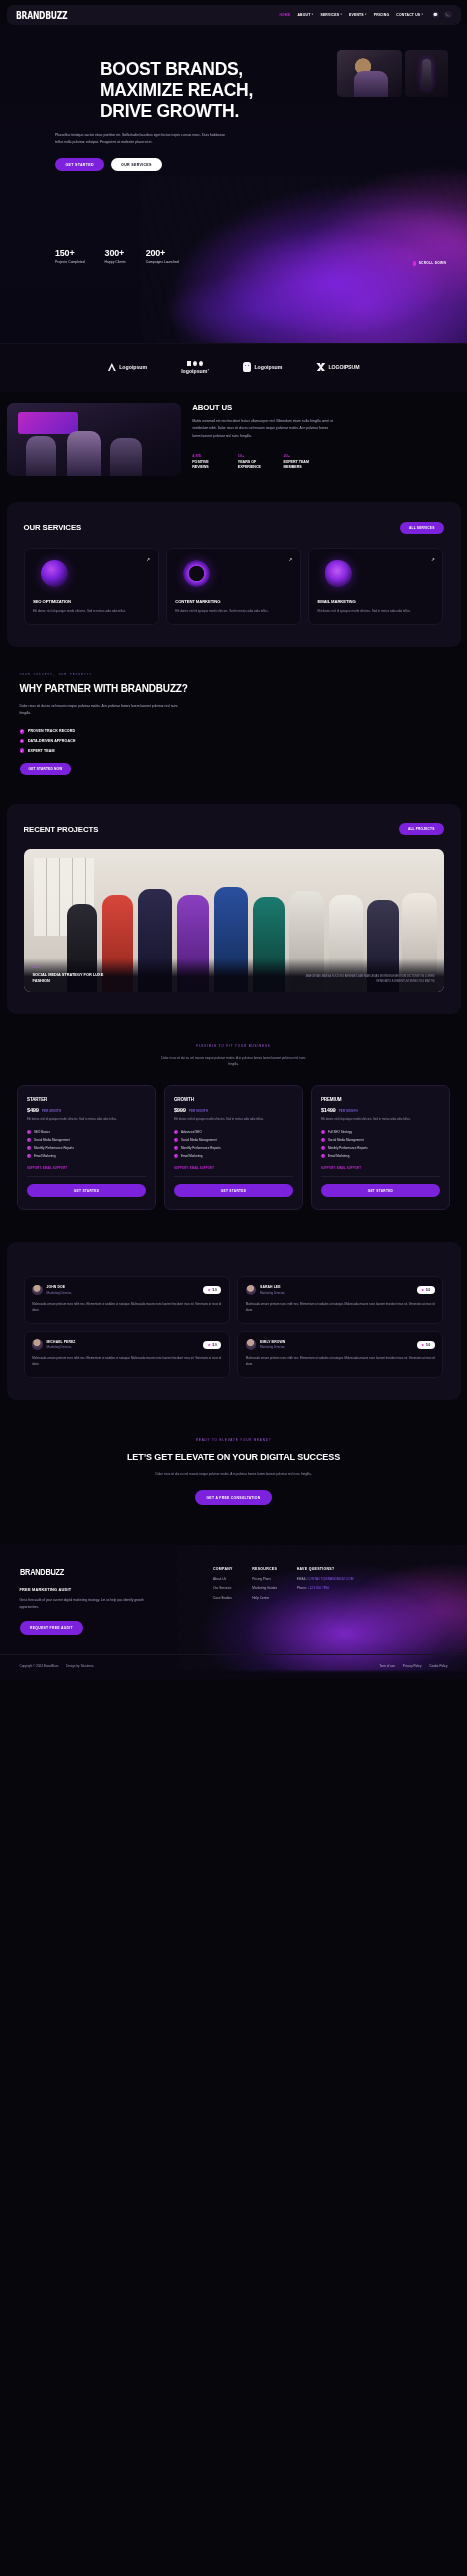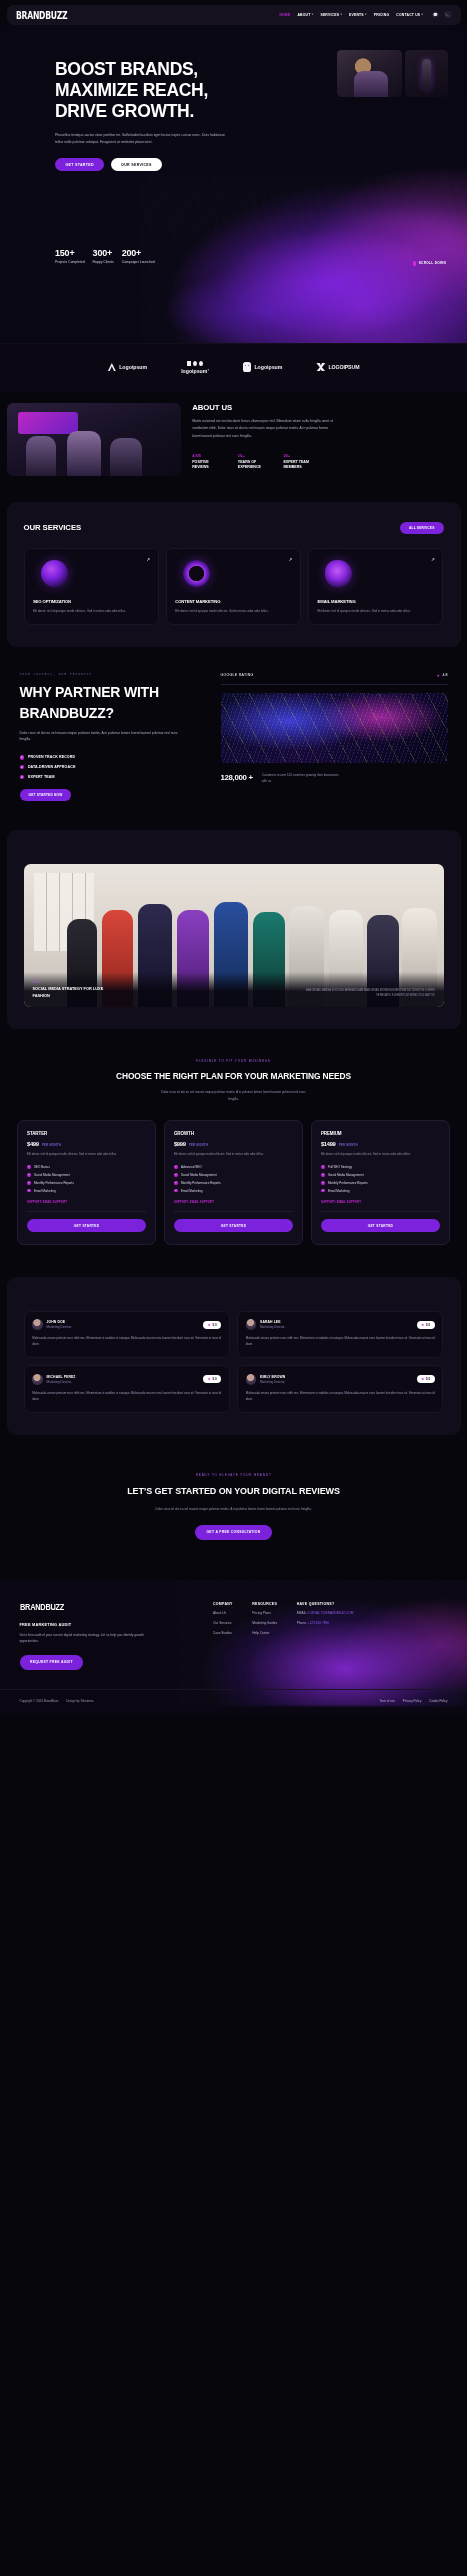--- a/index.html
+++ b/index.html
@@ -63,21 +63,21 @@
   }
   .hero-wave:after{
     content:""; position:absolute; inset:0;
     background:repeating-linear-gradient(115deg, rgba(255,255,255,.045) 0 0.6px, transparent 0.6px 2.6px);
     mix-blend-mode:screen;
   }
   .hero-inner { position:relative; padding:34px 0 0 55px; }
   h1.hero-title {
     font-family:"Liberation Sans", sans-serif;
     font-size:17.5px; line-height:1.22; font-weight:700;
-    letter-spacing:-0.3px; max-width:195px;
+    letter-spacing:-0.3px; max-width:195px;margin-left:45px;
   }
   .hero-desc {
     margin-top:9px; max-width:174px;
     font-size:3.5px; line-height:2.05; color:#b9b3c8; font-weight:400;
   }
   .hero-btns { display:flex; gap:6.5px; margin-top:12.3px; }
   .btn {
     border:none; cursor:pointer; border-radius:26px;
     font-size:3.6px; font-weight:700; letter-spacing:0.3px;
     padding:4.5px 10.4px; white-space:nowrap;
@@ -100,21 +100,21 @@
   .hero-img-2:after{content:"";position:absolute;left:50%;top:9px;transform:translateX(-50%);width:9.7px;height:30px;border-radius:5.2px;background:linear-gradient(180deg,#4b4057,#1b1524);box-shadow:0 0 6.5px rgba(140,60,220,.5);}
   .scroll-down {
     position:absolute; right:21px; bottom:77px;
     display:flex; align-items:center; gap:2.6px;
     font-size:3.2px; font-weight:700; letter-spacing:0.3px; color:#fff;
   }
   .mouse-ico { width:3.2px; height:5.2px; border-radius:1.9px; background:#d628e0; }
 
   .hero-stats {
     position:absolute; left:55px; bottom:79px;
-    display:flex; gap:8px;
+    display:flex; gap:20px;
   }
   .stat-num { font-size:9px; font-weight:700; letter-spacing:-0.2px; }
   .stat-lbl { font-size:3.4px; color:#cfc9db; margin-top:1.9px; }
 
   
   .logos {
     background:#0b0814; padding:17px 0 18px;
     display:flex; align-items:center; justify-content:center; gap:34px;
     border-top:0.6px solid rgba(255,255,255,.03);
   }
@@ -190,21 +190,21 @@
   .svc-orb.blob { border-radius:46% 54% 52% 48%;
     background:radial-gradient(circle at 45% 40%, #c35bf5 0%, #8a29e0 40%, #2f0d5e 78%); }
   .svc-arrow { position:absolute; right:7.8px; top:7.8px; font-size:4.5px; color:#fff; }
   .svc-name { margin-top:11.7px; font-size:4.2px; font-weight:700; letter-spacing:-0.1px; }
   .svc-desc { margin-top:3.9px; font-size:3px; line-height:2; color:#948da8; }
 
   
   .why { display:flex; gap:13px; padding:26px 19.5px 28.6px; }
   .why-left { width:188px; }
   .kicker { font-family:"Liberation Mono",monospace; font-size:3px; letter-spacing:1px; color:#6f5ca8; }
-  h2.why-title { margin-top:6.5px; font-size:14px; font-weight:700; line-height:1.45; letter-spacing:-0.2px; }
+  h2.why-title { margin-top:6.5px; font-size:10px; font-weight:700; line-height:1.45; letter-spacing:-0.2px; }
   .why-p { margin-top:6.5px; font-size:3.4px; line-height:2.05; color:#b4aec4; max-width:167px; }
   .why-list { margin-top:11.7px; display:flex; flex-direction:column; gap:5.2px; }
   .why-item { display:flex; align-items:center; gap:3.9px; font-size:3.6px; font-weight:700; letter-spacing:0.1px; }
   .chk { width:4.5px; height:4.5px; border-radius:50%; background:#c026d3; color:#fff;
     display:flex; align-items:center; justify-content:center; font-size:3px; }
   .why-right { flex:1; }
   .rating-row { display:flex; align-items:center; justify-content:space-between;
     padding-bottom:5.8px; border-bottom:0.6px solid #231b33; }
   .rating-lbl { font-size:3.5px; letter-spacing:0.3px; }
   .rating-val { display:flex; align-items:center; gap:2.6px; font-size:3.6px; }
@@ -513,38 +513,28 @@
           <span class="chk">✓</span>
           <span>DATA-DRIVEN APPROACH</span>
         </div>
         <div class="why-item">
           <span class="chk">✓</span>
           <span>EXPERT TEAM</span>
         </div>
       </div>
       <button class="pill" style="margin-top:10.4px;">GET STARTED NOW</button>
     </div>
-    <div class="why-right">
-      <div class="rating-row">
-        <span class="rating-lbl">GOOGLE RATING</span>
-        <span class="rating-val">
-          <span class="star">★</span>
-          <span>4.8</span>
-        </span>
-      </div>
-      <div class="why-img"></div>
-      <div class="big-stat-row">
-        <div class="big-num">128,000 +</div>
-        <div class="big-desc">Customers in over 120 countries growing their businesses with us.</div>
-      </div>
-    </div>
   </section>
 
   <section class="sec">
     <div class="panel proj-pad">
+      <div class="svc-head">
+        <h2 class="svc-title">RECENT PROJECTS</h2>
+        <button class="pill">ALL PROJECTS</button>
+      </div>
       <div class="proj-img">
         <div class="win"></div>
         <div class="fig f1"></div>
         <div class="fig f2"></div>
         <div class="fig f3"></div>
         <div class="fig f4"></div>
         <div class="fig f5"></div>
         <div class="fig f6"></div>
         <div class="fig f7"></div>
         <div class="fig f8"></div>
@@ -556,21 +546,20 @@
             <div class="proj-name">SOCIAL MEDIA STRATEGY FOR LUXE FASHION</div>
           </div>
           <div class="proj-meta">MAECENAS MASSA SOCIOSU AENEAN DIAM MAECENAS MORBI ELEMENTUM DICTUMST IN LOREM VENENATIS ELEMENTUM SENECTUS MATTIS</div>
         </div>
       </div>
     </div>
   </section>
 
   <section class="price-sec">
     <div class="price-kicker">FLEXIBLE TO FIT YOUR BUSINESS</div>
-    <h2 class="price-title">CHOOSE THE RIGHT PLAN FOR YOUR MARKETING NEEDS</h2>
     <p class="price-sub">Dolor risus sit dui eu vel mauris neque pulvinar mattis. A in pulvinar fames lorem laoreet pulvinar nisl nunc fringilla.</p>
     <div class="price-grid">
 
       <div class="price-card">
         <div class="pc-name">STARTER</div>
         <div class="pc-price-row">
           <span class="pc-price">$499</span>
           <span class="pc-per">PER MONTH</span>
         </div>
         <div class="pc-desc">Elit donec nisl id quisque morbi ultricies. Sed in metus odio odio tellus.</div>
@@ -723,21 +712,21 @@
           </div>
           <div class="tst-body">Malesuada ornare pretium nunc nibh nec. Elementum ut sodales ut natoque. Malesuada mauris nunc laoreet tincidunt risus sit. Venenatis at risus id diam.</div>
         </div>
 
       </div>
     </div>
   </section>
 
   <section class="cta">
     <div class="cta-kicker">READY TO ELEVATE YOUR BRAND?</div>
-    <h2 class="cta-title">LET’S GET STARTED ON YOUR DIGITAL REVIEWS</h2>
+    <h2 class="cta-title">LET’S GET ELEVATE ON YOUR DIGITAL SUCCESS</h2>
     <p class="cta-sub">Dolor risus sit dui eu vel mauris neque pulvinar mattis. A in pulvinar fames lorem laoreet pulvinar nisl nunc fringilla.</p>
     <button class="cta-btn">GET A FREE CONSULTATION</button>
   </section>
 
   <footer class="footer">
     <div class="footer-wave"></div>
 
 
     <div class="foot-main">
       <div class="foot-brand">

